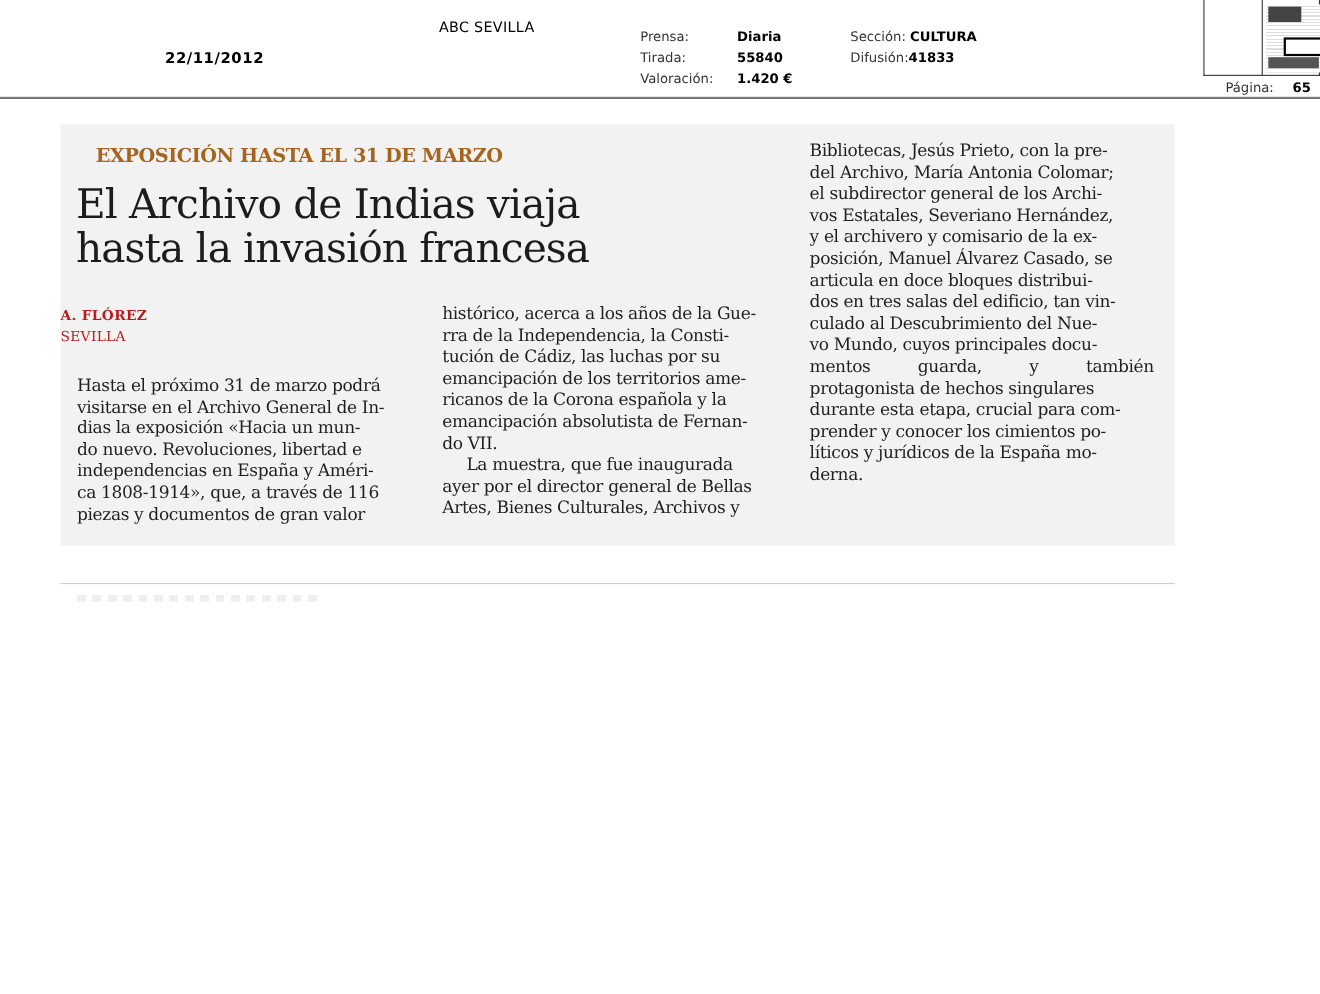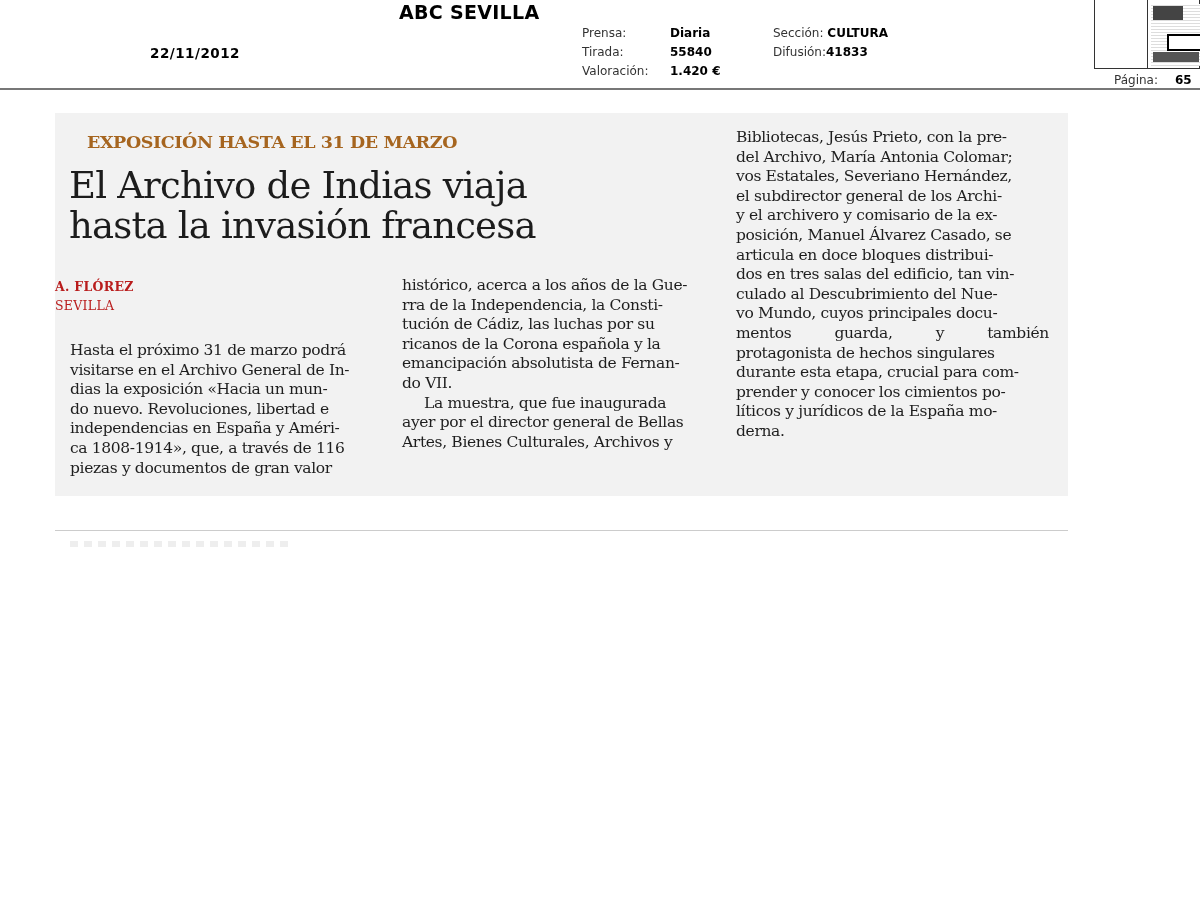--- a/index.html
+++ b/index.html
@@ -1,21 +1,21 @@
 <!DOCTYPE html>
 <html><head>
 <meta charset="utf-8">
 <style>
   html, body { margin:0; padding:0; }
   body {
     width:1200px; height:904px; background:#ffffff; position:relative; overflow:hidden;
     font-family:"DejaVu Sans", sans-serif; color:#000;
   }
   .hdr-source {
-    position:absolute; left:399px; top:1px; font-weight:bold; font-size:19px; letter-spacing:0.3px;
+    position:absolute; left:399px; top:18px; font-weight:normal; font-size:13px; letter-spacing:0.3px;
   }
   .hdr-date {
     position:absolute; left:150px; top:45px; font-weight:bold; font-size:13.5px; letter-spacing:0.5px;
   }
   .meta { position:absolute; font-size:12px; color:#333; line-height:19px; }
   .meta b { color:#000; font-weight:bold; }
   .meta-col1 { left:582px; top:24px; }
   .meta-col2 { left:670px; top:24px; }
   .meta-col3 { left:773px; top:24px; }
   .meta-col2 div, .meta-col2 span { font-weight:bold; color:#000; }
@@ -123,33 +123,34 @@
     <span class="ln">do nuevo. Revoluciones, libertad e</span>
     <span class="ln">independencias en España y Améri-</span>
     <span class="ln">ca 1808-1914», que, a través de 116</span>
     <span class="ln">piezas y documentos de gran valor</span>
   </div>
 
   <div class="col col2">
     <span class="ln">histórico, acerca a los años de la Gue-</span>
     <span class="ln">rra de la Independencia, la Consti-</span>
     <span class="ln">tución de Cádiz, las luchas por su</span>
+    <span class="ln">emancipación de los territorios ame-</span>
     <span class="ln">ricanos de la Corona española y la</span>
     <span class="ln">emancipación absolutista de Fernan-</span>
     <span class="ln">do VII.</span>
     <span class="ln indent">La muestra, que fue inaugurada</span>
     <span class="ln">ayer por el director general de Bellas</span>
     <span class="ln">Artes, Bienes Culturales, Archivos y</span>
   </div>
 
   <div class="col col3">
     <span class="ln">Bibliotecas, Jesús Prieto, con la pre-</span>
     <span class="ln">del Archivo, María Antonia Colomar;</span>
+    <span class="ln">el subdirector general de los Archi-</span>
     <span class="ln">vos Estatales, Severiano Hernández,</span>
-    <span class="ln">el subdirector general de los Archi-</span>
     <span class="ln">y el archivero y comisario de la ex-</span>
     <span class="ln">posición, Manuel Álvarez Casado, se</span>
     <span class="ln">articula en doce bloques distribui-</span>
     <span class="ln">dos en tres salas del edificio, tan vin-</span>
     <span class="ln">culado al Descubrimiento del Nue-</span>
     <span class="ln">vo Mundo, cuyos principales docu-</span>
     <span class="ln just">mentos guarda, y también</span>
     <span class="ln">protagonista de hechos singulares</span>
     <span class="ln">durante esta etapa, crucial para com-</span>
     <span class="ln">prender y conocer los cimientos po-</span>

